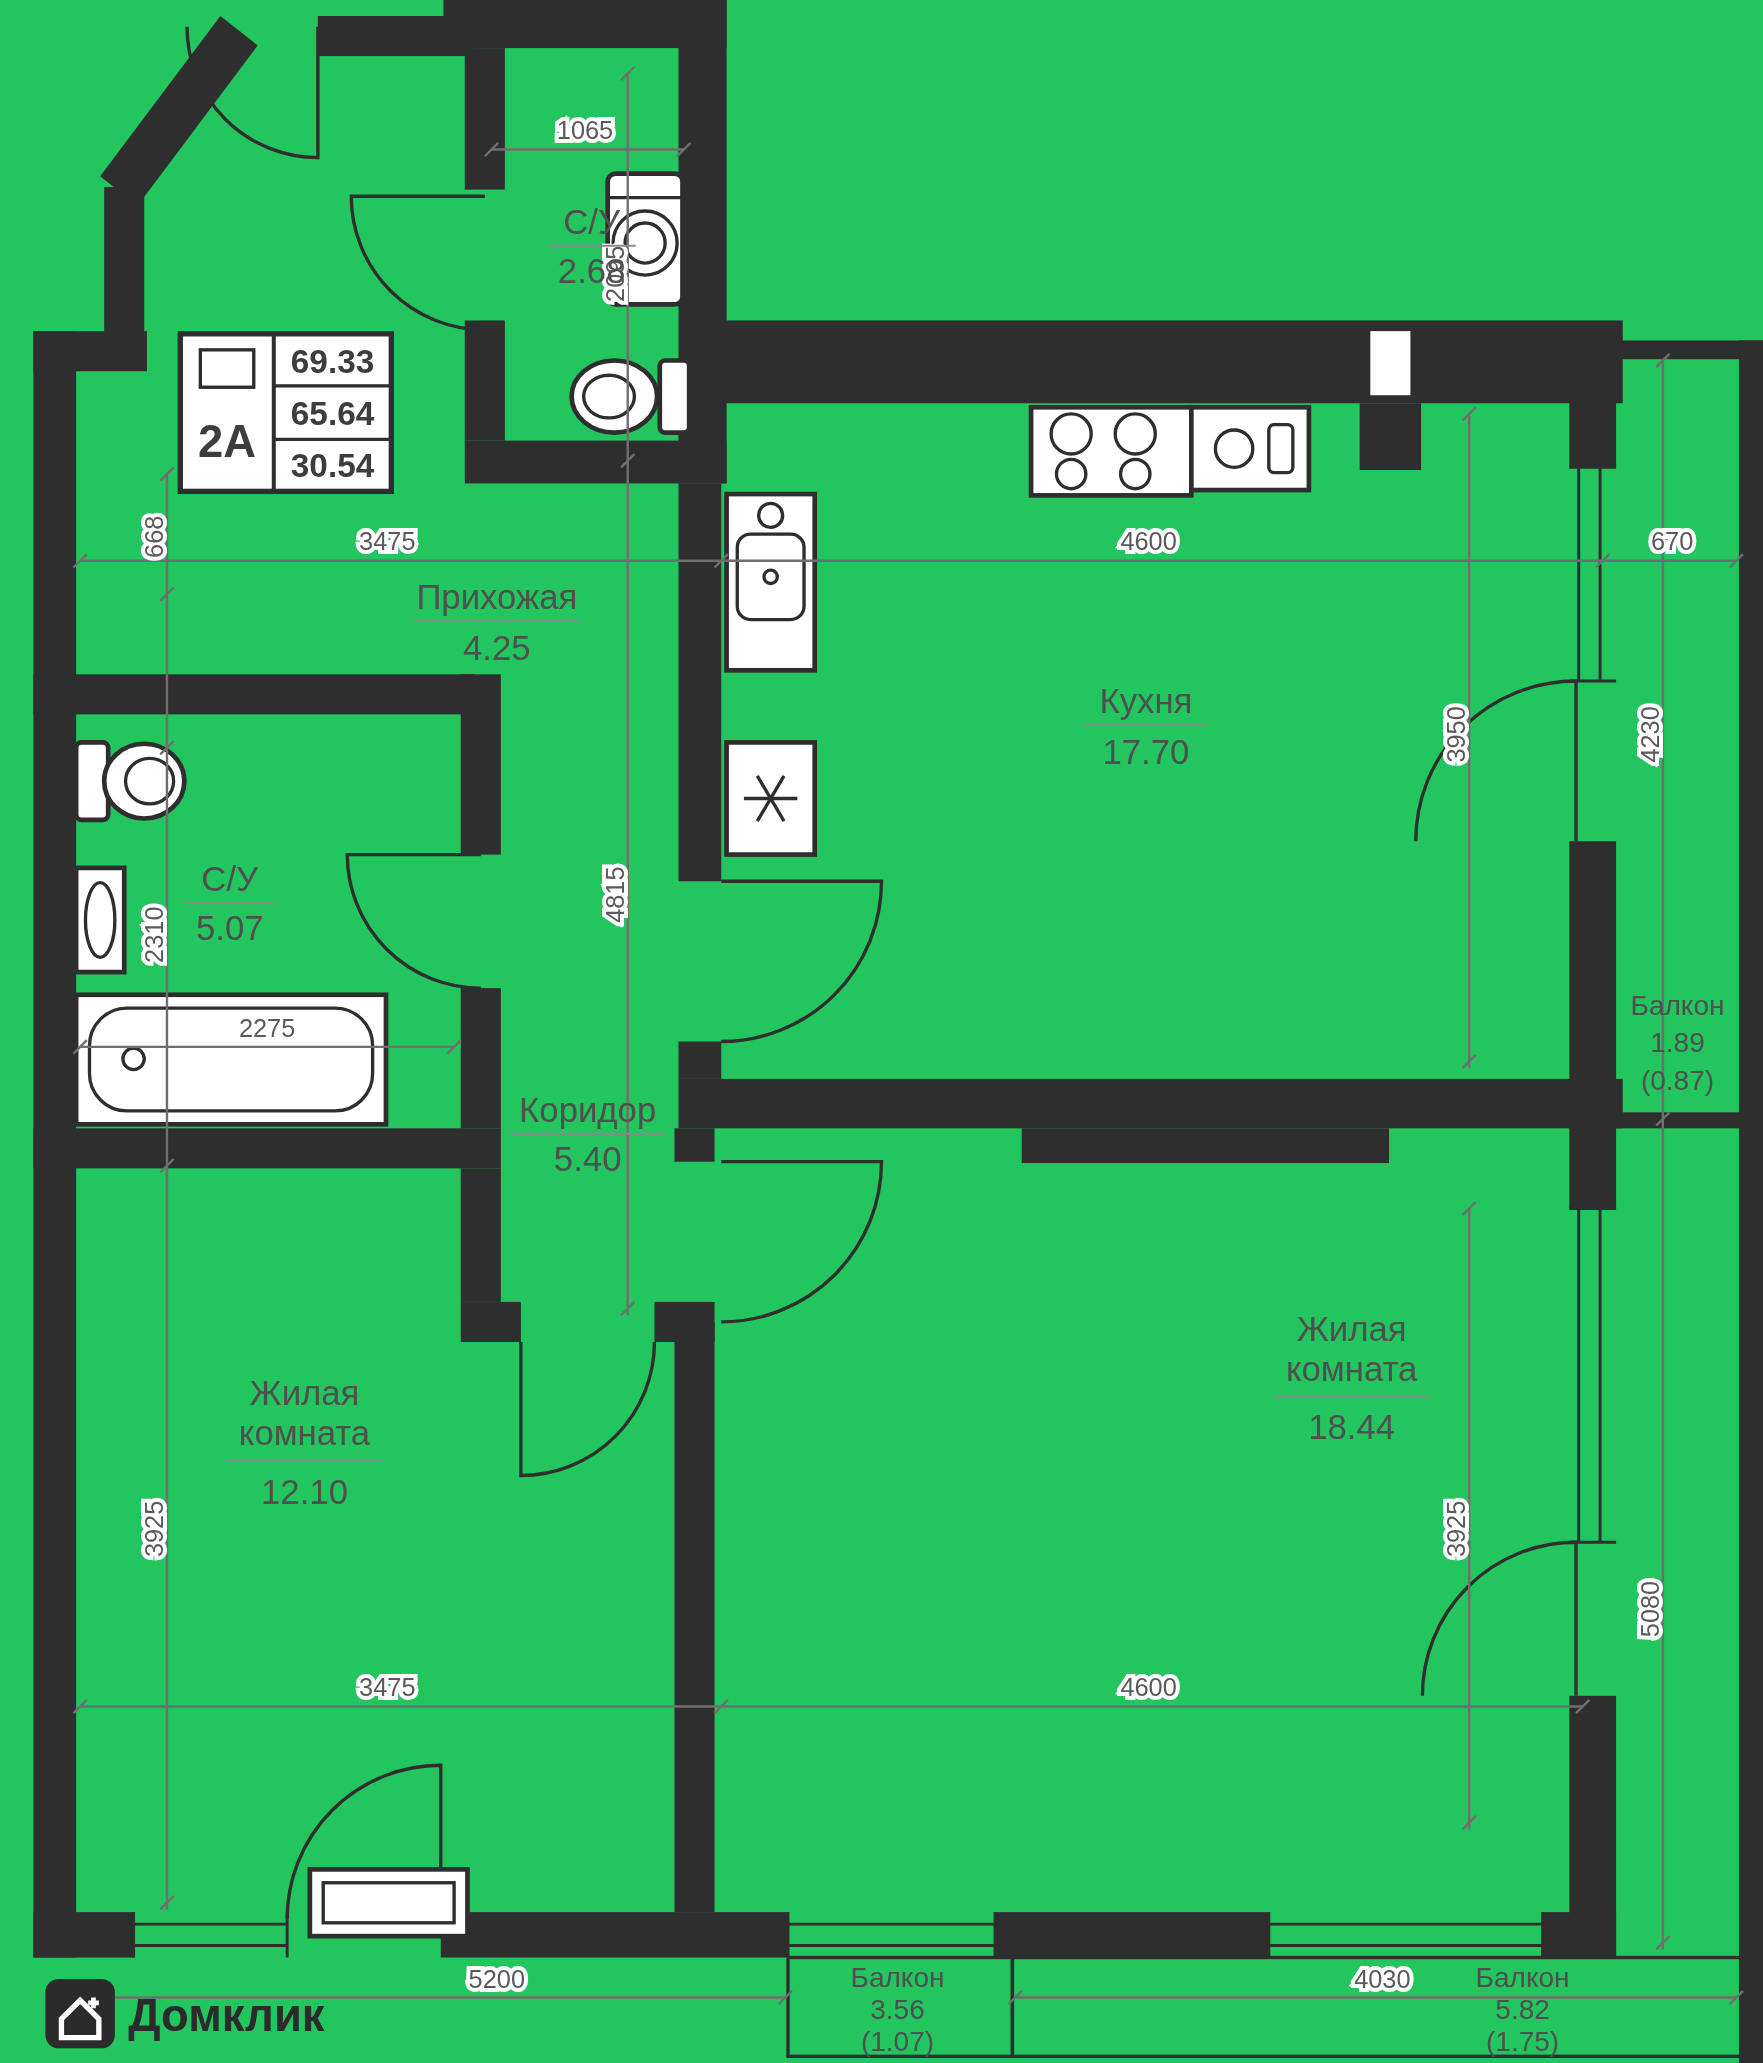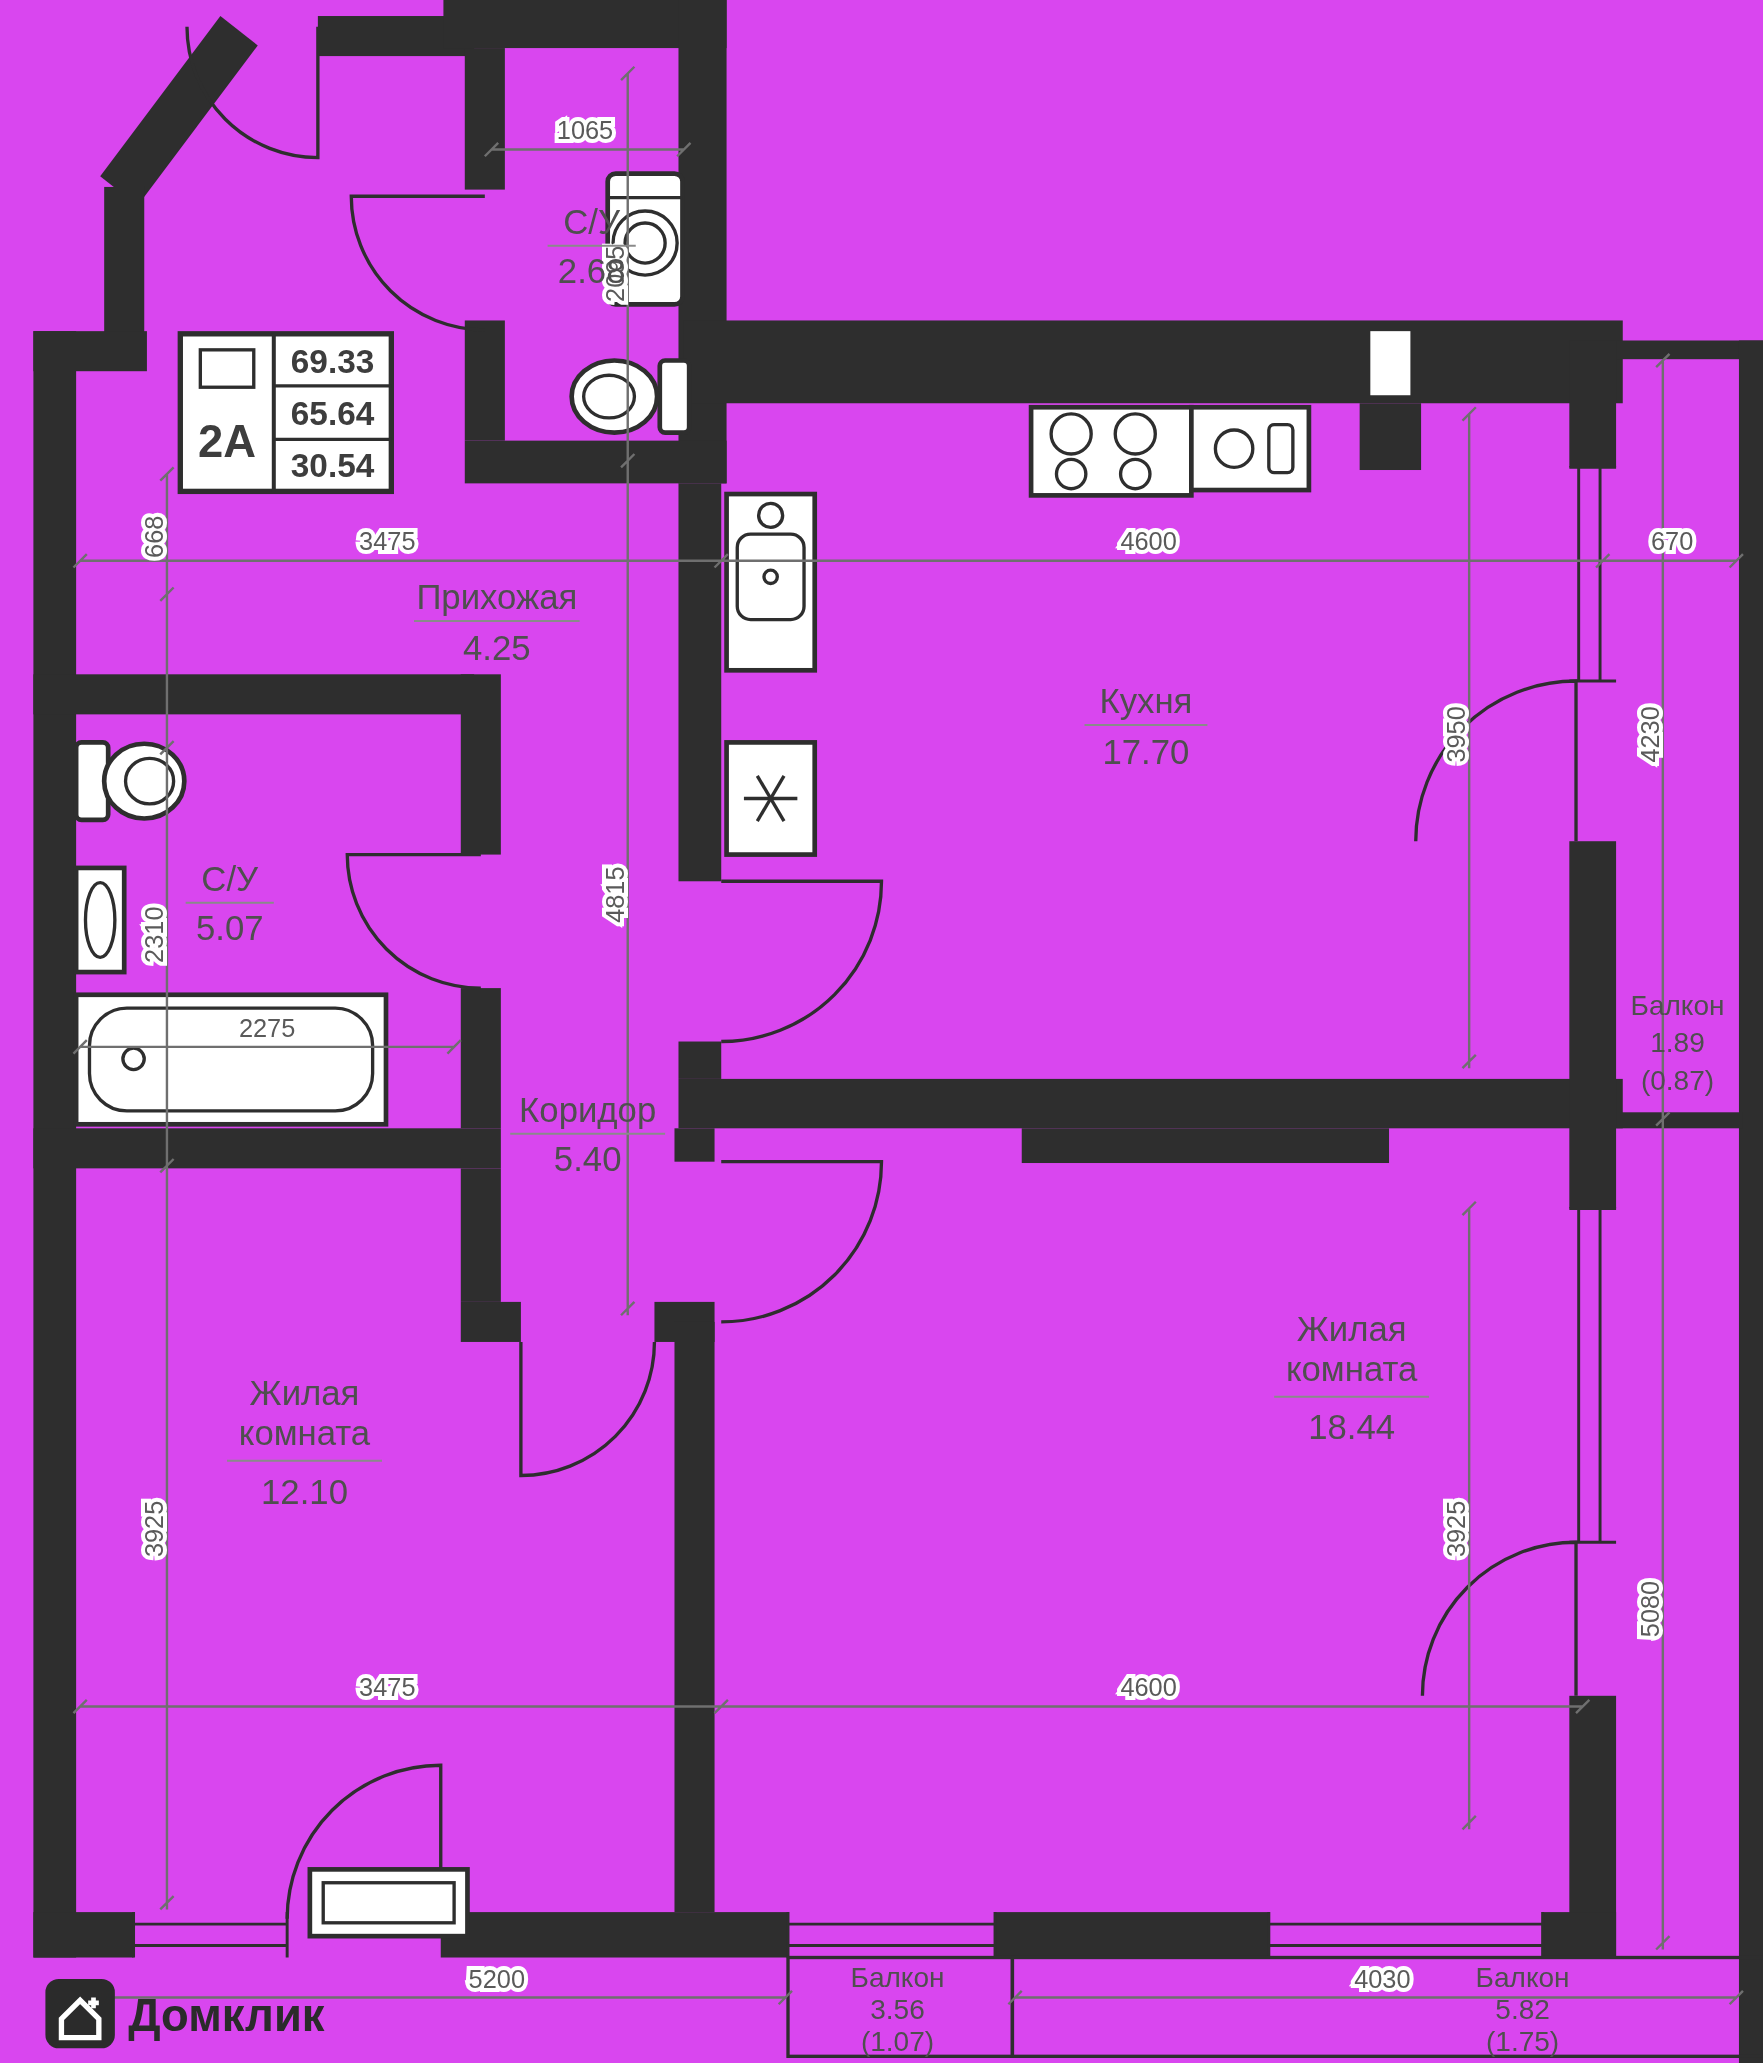--- a/index.html
+++ b/index.html
@@ -1,16 +1,16 @@
 <!DOCTYPE html>
 <html style="font-size:14.7px"><head>
 <meta charset="utf-8">
 <style>
   html,body{margin:0;padding:0;background:#ffffff;}
-  .stage{position:relative;width:1763px;height:2063px;background:#d946ef;overflow:hidden;}
+  .stage{position:relative;width:1763px;height:2063px;background:#22c55e;overflow:hidden;}
   svg{position:absolute;left:0;top:0;}
   svg text{font-family:"Liberation Sans", sans-serif;}
   .wall{fill:#2e2e2e;stroke:none;}
   .fx{fill:#ffffff;stroke:#2e2e2e;stroke-width:3.5;}
   .fxthin{fill:none;stroke:#2e2e2e;stroke-width:2.5;}
   .arc{fill:none;stroke:#2e2e2e;stroke-width:2.5;}
   .winline{fill:none;stroke:#2e2e2e;stroke-width:2.2;}
   .dimline{fill:none;stroke:#6f6f6f;stroke-width:1.8;}
   .room-name{font-size:26px;fill:#4f4f4f;text-anchor:middle;}
   .room-area{font-size:26px;fill:#4f4f4f;text-anchor:middle;}

